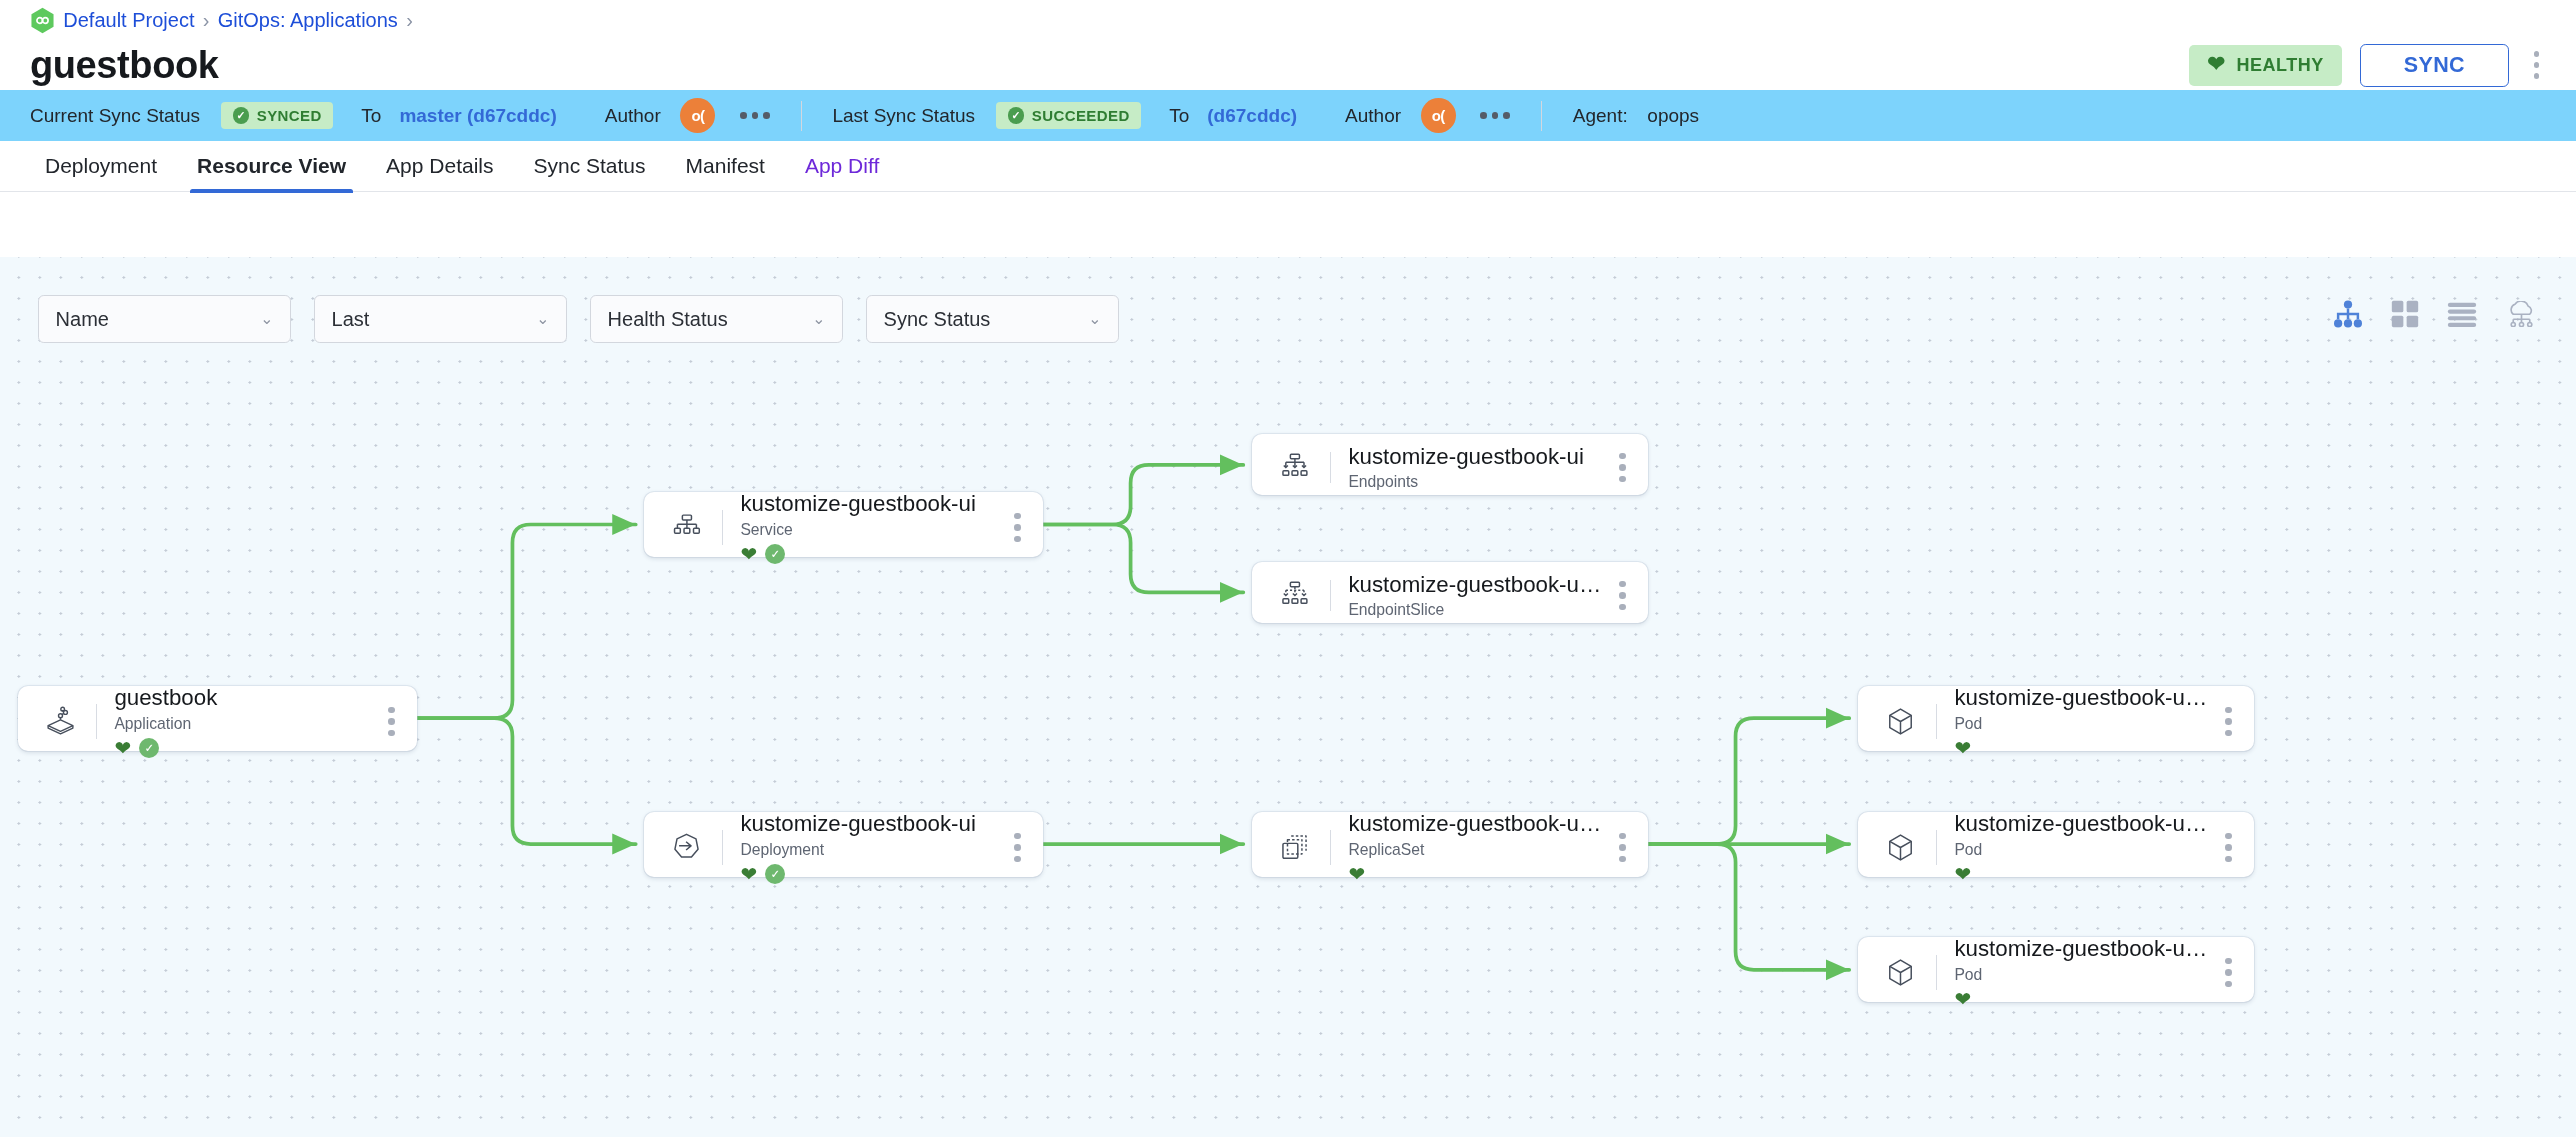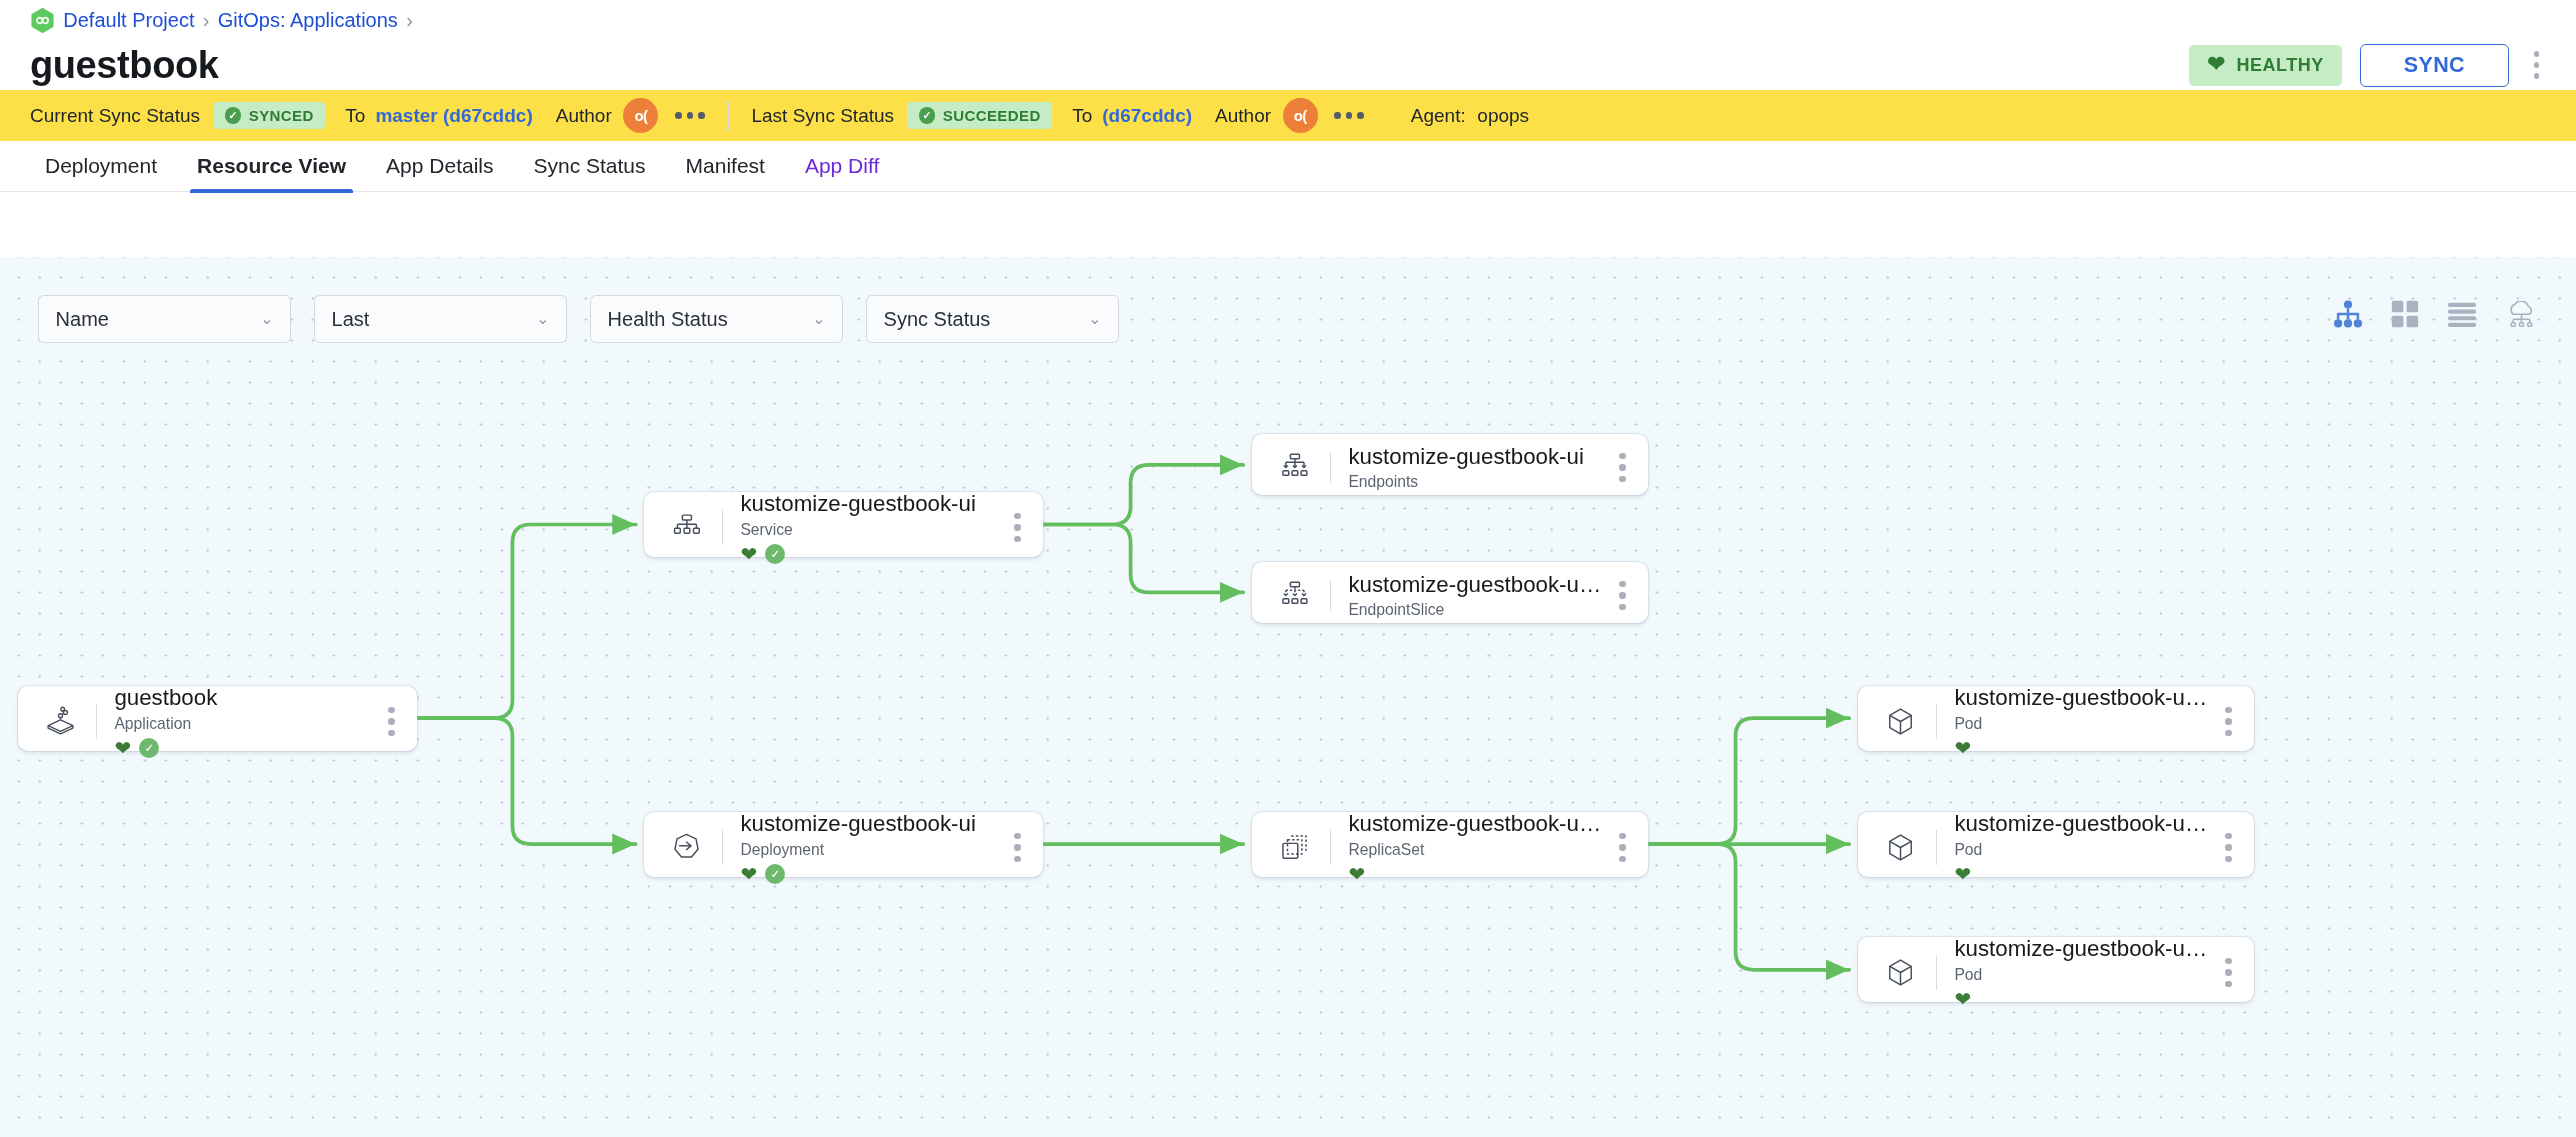--- a/index.html
+++ b/index.html
@@ -57,40 +57,40 @@
     display: flex; flex-direction: column; gap: 5px; align-items: center;
     cursor: pointer; padding: 5px 6.6px;
   }
   .kebab-vert i { width: 5.8px; height: 5.8px; border-radius: 50%; background: #a9afbb; display:block;}
 
   
   .status-strip {
     display: flex; align-items: center;
     height: 51px; padding: 0 30px;
     font-size: 19px; color: #2b2f36;
-    gap: 0px;
-    background: #fde047;
+    gap: 8px;
+    background: #7dd3fc;
   }
   .st-label { color:#22262c; white-space: nowrap; }
   .pill {
     display: inline-flex; align-items: center; gap: 7.4px;
     background: #c6ecc6; color: #2f7d32;
     border-radius: 4.1px; padding: 5px 11.6px;
     font-size: 15px; font-weight: bold; letter-spacing: 0.4px;
     margin-left: 13.2px;
   }
   .chk {
     width: 16.6px; height: 16.6px; border-radius: 50%;
     background: #4a9d4f; color: #fff; font-size: 10.8px;
     display:inline-flex; align-items:center; justify-content:center;
     flex:none;
   }
   .to-word { margin-left: 20px; color:#22262c;}
   .rev-link { margin-left: 10px; color: #3369d6; font-weight: bold; white-space: nowrap; cursor:pointer;}
-  .auth-word { margin-left: 23px; color:#22262c;}
+  .auth-word { margin-left: 40px; color:#22262c;}
   .avatar {
     width: 35px; height: 35px; border-radius: 50%;
     background: #ec8039; color: #fff;
     display:inline-flex; align-items:center; justify-content:center;
     font-size: 15px; font-weight: bold; margin-left: 11.6px; flex:none;
     letter-spacing: -0.8px;
   }
   .dots-h { display:flex; gap:5px; margin-left: 16.6px; cursor:pointer; }
   .dots-h i { width: 6.6px; height: 6.6px; border-radius:50%; background:#555c68; display:block;}
   .vdiv { width: 0.8px; height: 30px; background: #d3d7de; margin: 0 23px; flex:none;}

